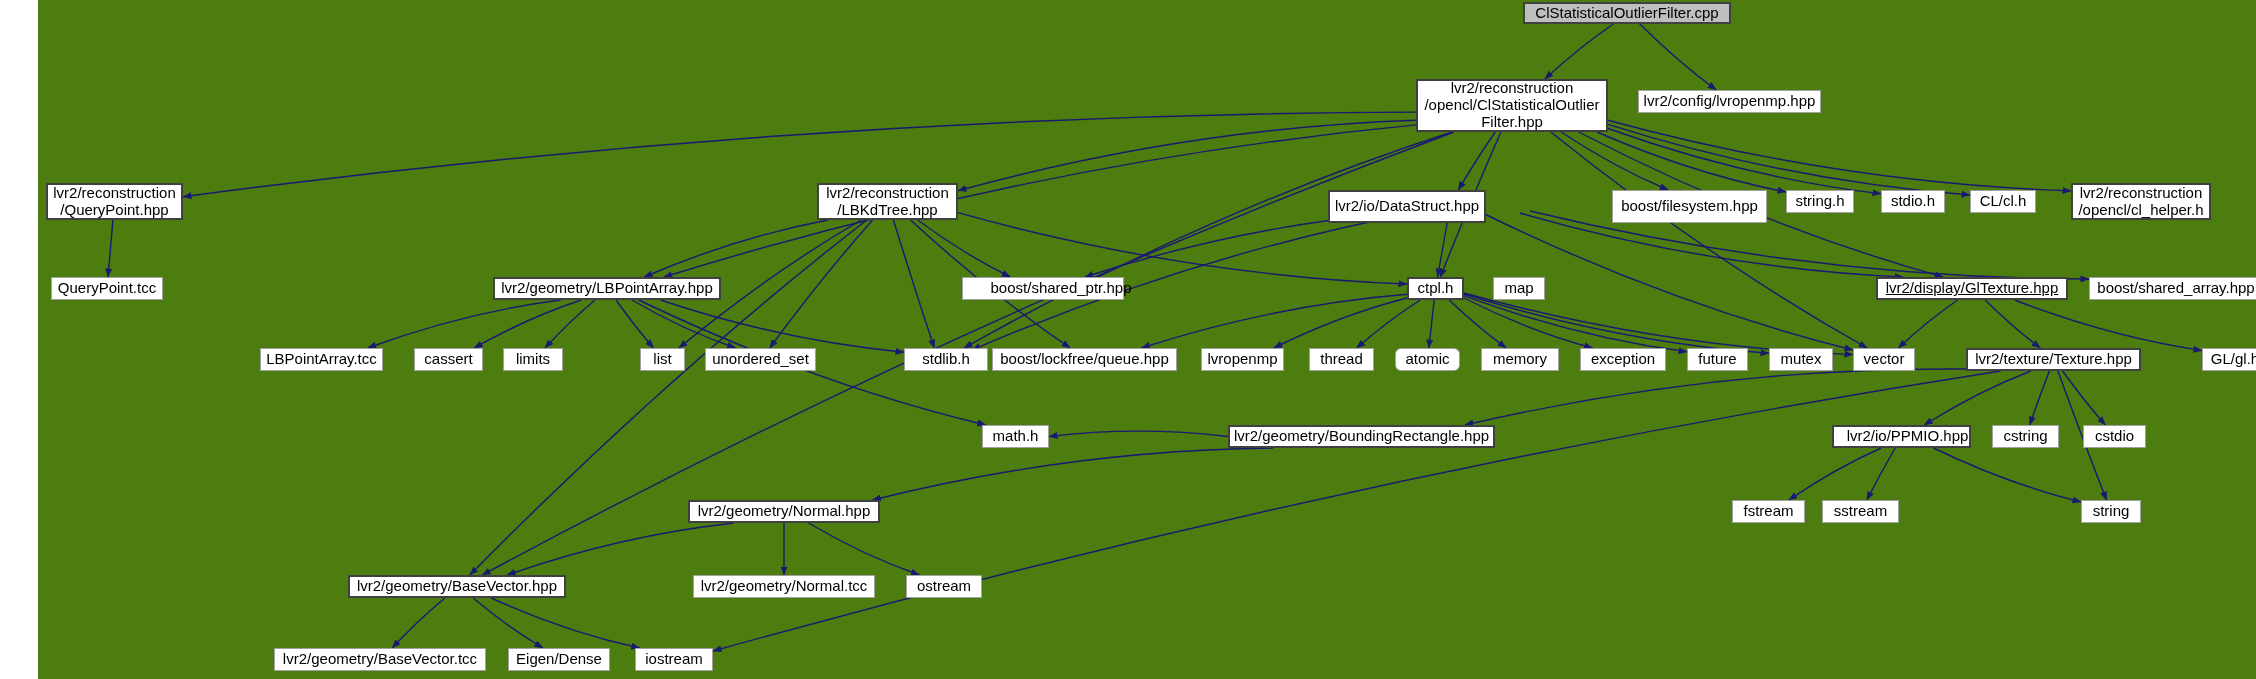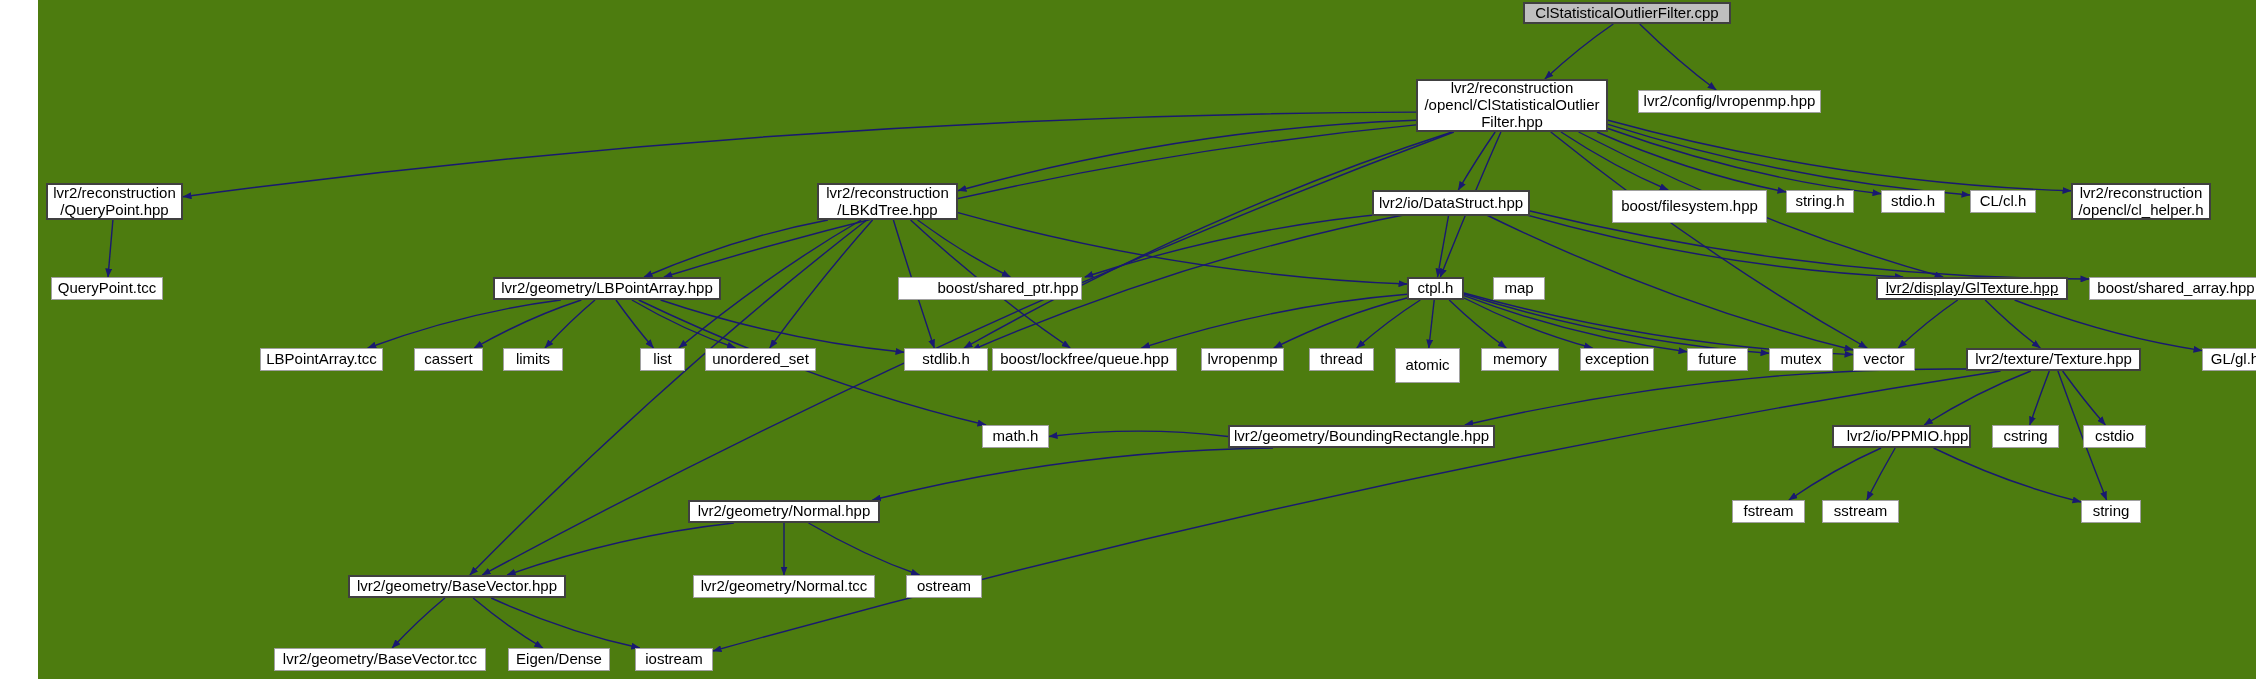--- a/index.html
+++ b/index.html
@@ -131,46 +131,46 @@
   <div id="node-layer">
       <div class="node root" style="left: 1485px; top: 2px; width: 208px; height: 22px;">ClStatisticalOutlierFilter.cpp</div>
       <div class="node strong" style="left: 1378px; top: 79px; width: 192px; height: 53px;">lvr2/reconstruction
 /opencl/ClStatisticalOutlier
 Filter.hpp</div>
       <div class="node" style="left: 1600px; top: 90px; width: 183px; height: 23px;">lvr2/config/lvropenmp.hpp</div>
       <div class="node strong" style="left: 8px; top: 183px; width: 137px; height: 37px;">lvr2/reconstruction
 /QueryPoint.hpp</div>
       <div class="node strong" style="left: 779px; top: 183px; width: 141px; height: 37px;">lvr2/reconstruction
 /LBKdTree.hpp</div>
-      <div class="node strong" style="left: 1334px; top: 190px; width: 158px; height: 26px;">lvr2/io/DataStruct.hpp</div>
+      <div class="node strong" style="left: 1290px; top: 190px; width: 158px; height: 33px;">lvr2/io/DataStruct.hpp</div>
       <div class="node" style="left: 1574px; top: 190px; width: 155px; height: 33px;">boost/filesystem.hpp</div>
       <div class="node" style="left: 1748px; top: 190px; width: 68px; height: 23px;">string.h</div>
       <div class="node" style="left: 1843px; top: 190px; width: 64px; height: 23px;">stdio.h</div>
       <div class="node" style="left: 1932px; top: 190px; width: 66px; height: 23px;">CL/cl.h</div>
       <div class="node strong" style="left: 2033px; top: 183px; width: 140px; height: 37px;">lvr2/reconstruction
 /opencl/cl_helper.h</div>
       <div class="node" style="left: 13px; top: 277px; width: 112px; height: 23px;">QueryPoint.tcc</div>
       <div class="node strong" style="left: 455px; top: 277px; width: 228px; height: 23px;">lvr2/geometry/LBPointArray.hpp</div>
-      <div class="node" style="left: 860px; top: 277px; width: 184px; height: 23px; padding-left: 40px;">boost/shared_ptr.hpp</div>
+      <div class="node" style="left: 924px; top: 277px; width: 162px; height: 23px; padding-left: 40px;">boost/shared_ptr.hpp</div>
       <div class="node strong" style="left: 1369px; top: 277px; width: 57px; height: 23px;">ctpl.h</div>
       <div class="node" style="left: 1455px; top: 277px; width: 52px; height: 23px;">map</div>
       <div class="node strong" style="left: 1838px; top: 277px; width: 192px; height: 23px; text-decoration: underline;">lvr2/display/GlTexture.hpp</div>
       <div class="node" style="left: 2051px; top: 277px; width: 174px; height: 23px;">boost/shared_array.hpp</div>
       <div class="node" style="left: 222px; top: 348px; width: 123px; height: 23px;">LBPointArray.tcc</div>
       <div class="node" style="left: 376px; top: 348px; width: 69px; height: 23px;">cassert</div>
       <div class="node" style="left: 465px; top: 348px; width: 60px; height: 23px;">limits</div>
       <div class="node" style="left: 602px; top: 348px; width: 45px; height: 23px;">list</div>
       <div class="node" style="left: 667px; top: 348px; width: 111px; height: 23px;">unordered_set</div>
       <div class="node" style="left: 866px; top: 348px; width: 84px; height: 23px;">stdlib.h</div>
       <div class="node" style="left: 954px; top: 348px; width: 185px; height: 23px;">boost/lockfree/queue.hpp</div>
       <div class="node" style="left: 1163px; top: 348px; width: 83px; height: 23px;">lvropenmp</div>
       <div class="node" style="left: 1271px; top: 348px; width: 65px; height: 23px;">thread</div>
-      <div class="node" style="left: 1357px; top: 348px; width: 65px; height: 35px;">atomic</div>
+      <div class="node" style="left: 1357px; top: 348px; width: 65px; height: 23px; border-radius: 6px;">atomic</div>
       <div class="node" style="left: 1443px; top: 348px; width: 78px; height: 23px;">memory</div>
-      <div class="node" style="left: 1542px; top: 348px; width: 74px; height: 23px;">exception</div>
+      <div class="node" style="left: 1542px; top: 348px; width: 86px; height: 23px;">exception</div>
       <div class="node" style="left: 1649px; top: 348px; width: 61px; height: 23px;">future</div>
       <div class="node" style="left: 1731px; top: 348px; width: 64px; height: 23px;">mutex</div>
       <div class="node" style="left: 1815px; top: 348px; width: 62px; height: 23px;">vector</div>
       <div class="node strong" style="left: 1928px; top: 348px; width: 175px; height: 23px;">lvr2/texture/Texture.hpp</div>
       <div class="node" style="left: 2164px; top: 348px; width: 66px; height: 23px;">GL/gl.h</div>
       <div class="node" style="left: 944px; top: 425px; width: 67px; height: 23px;">math.h</div>
       <div class="node strong" style="left: 1190px; top: 425px; width: 267px; height: 23px;">lvr2/geometry/BoundingRectangle.hpp</div>
       <div class="node strong" style="left: 1794px; top: 425px; width: 139px; height: 23px; padding-left: 16px;">lvr2/io/PPMIO.hpp</div>
       <div class="node" style="left: 1954px; top: 425px; width: 67px; height: 23px;">cstring</div>
       <div class="node" style="left: 2045px; top: 425px; width: 63px; height: 23px;">cstdio</div>

